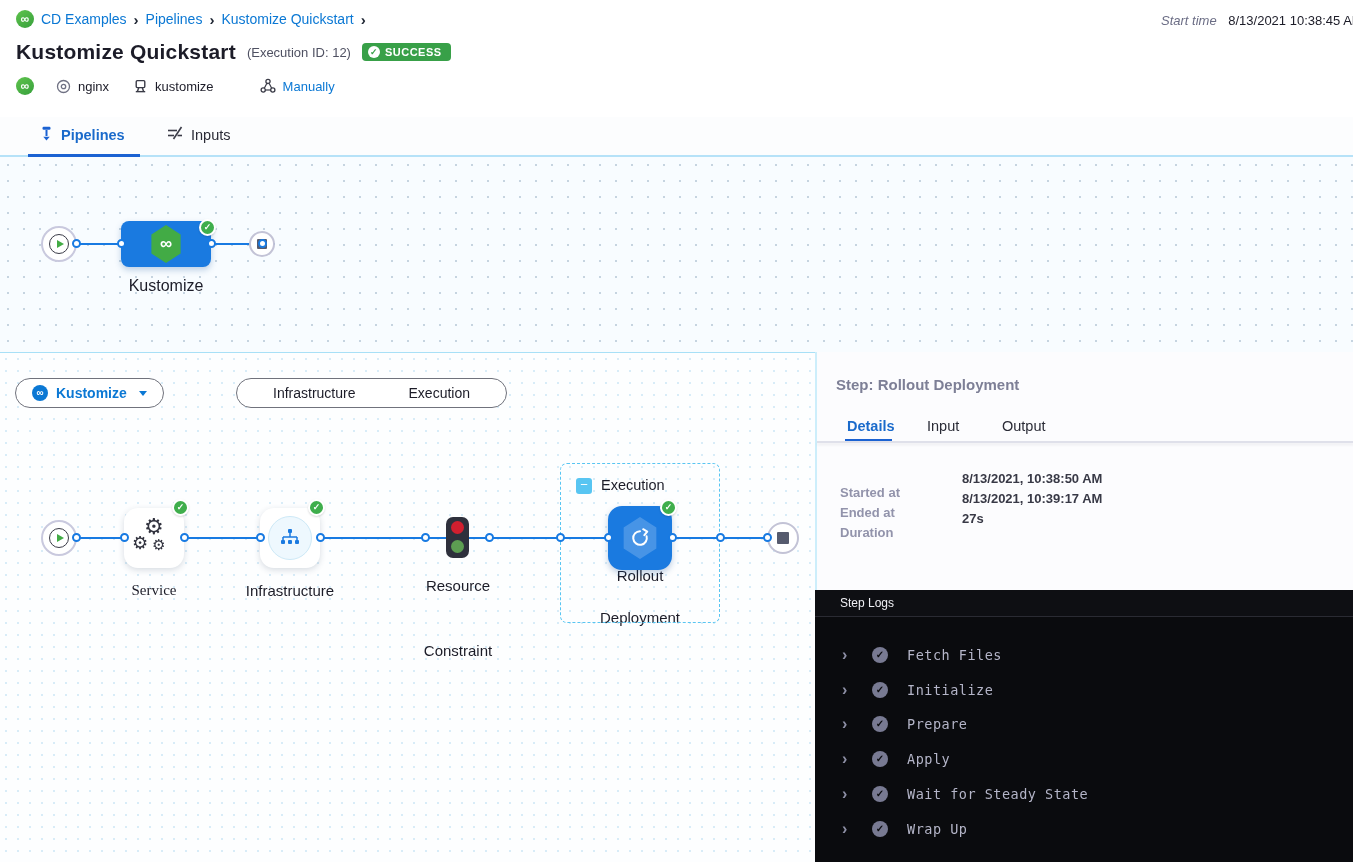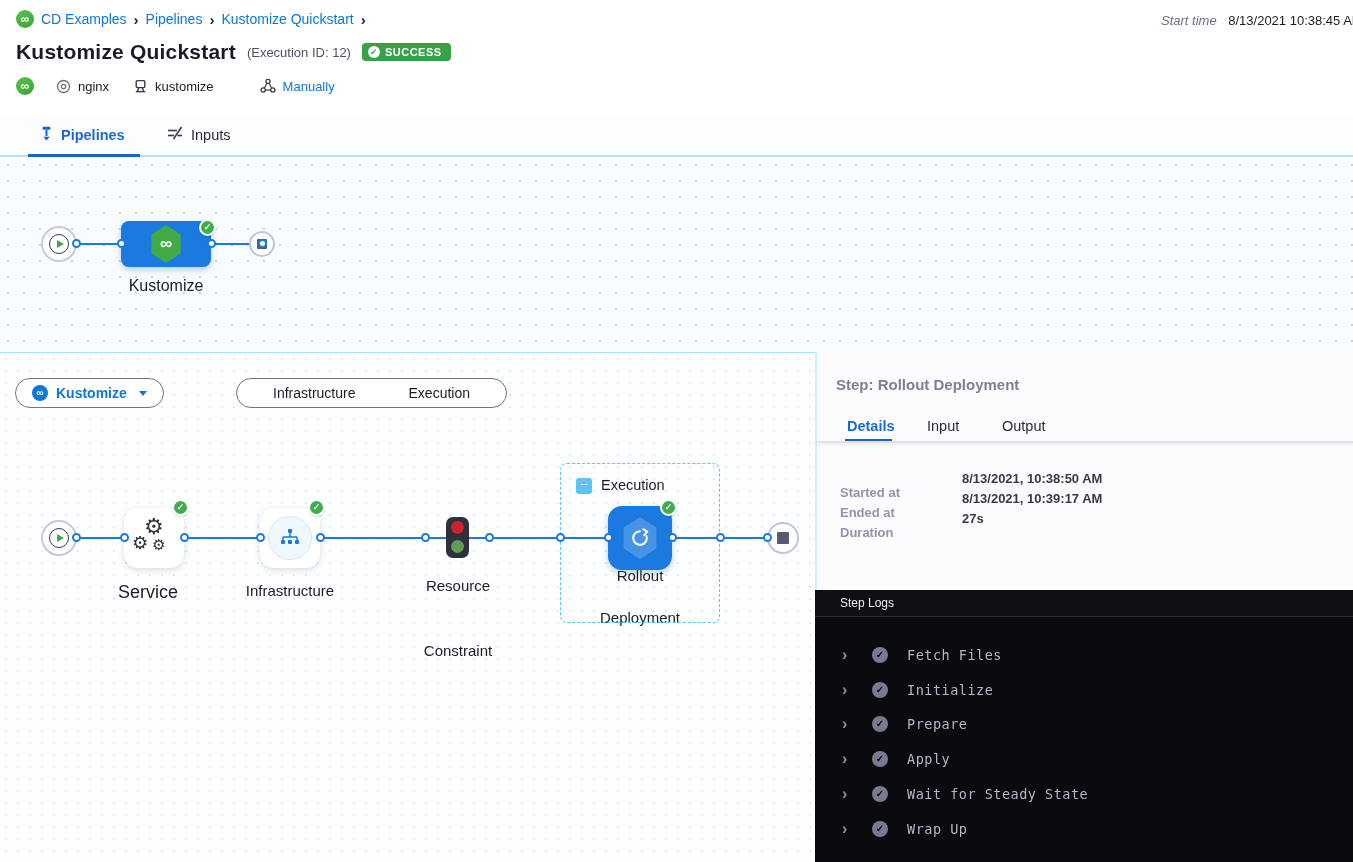--- a/index.html
+++ b/index.html
@@ -319,21 +319,21 @@
   <div class="conn-dot" style="left:256px; top:180px;"></div>
   <div class="conn-dot" style="left:316px; top:180px;"></div>
   <div class="conn-dot" style="left:421px; top:180px;"></div>
   <div class="conn-dot" style="left:485px; top:180px;"></div>
   <div class="conn-dot" style="left:556px; top:180px;"></div>
   <div class="conn-dot" style="left:604px; top:180px;"></div>
   <div class="conn-dot" style="left:668px; top:180px;"></div>
   <div class="conn-dot" style="left:716px; top:180px;"></div>
   <div class="conn-dot" style="left:763px; top:180px;"></div>
 
-  <div class="node-label" style="left:98px; top:229px; width:100px; font-size:18px;">Service</div>
+  <div class="node-label" style="left:104px; top:229px; width:100px; font-size:15px;font-family:Liberation Serif, serif;">Service</div>
   <div class="node-label" style="left:230px; top:229px; width:120px; font-size:15px;">Infrastructure</div>
   <div class="node-label" style="left:398px; top:224px; width:120px; font-size:15px;">Resource</div>
   <div class="node-label" style="left:398px; top:246px; width:120px; font-size:15px;margin-top:43px;">Constraint</div>
   <div class="node-label" style="left:580px; top:214px; width:120px; font-size:15px;">Rollout</div>
   <div class="node-label" style="left:580px; top:256px; width:120px; font-size:15px;">Deployment</div>
 </div>
 
 <div class="panel">
   <div class="panel-title">Step: Rollout Deployment</div>
 

